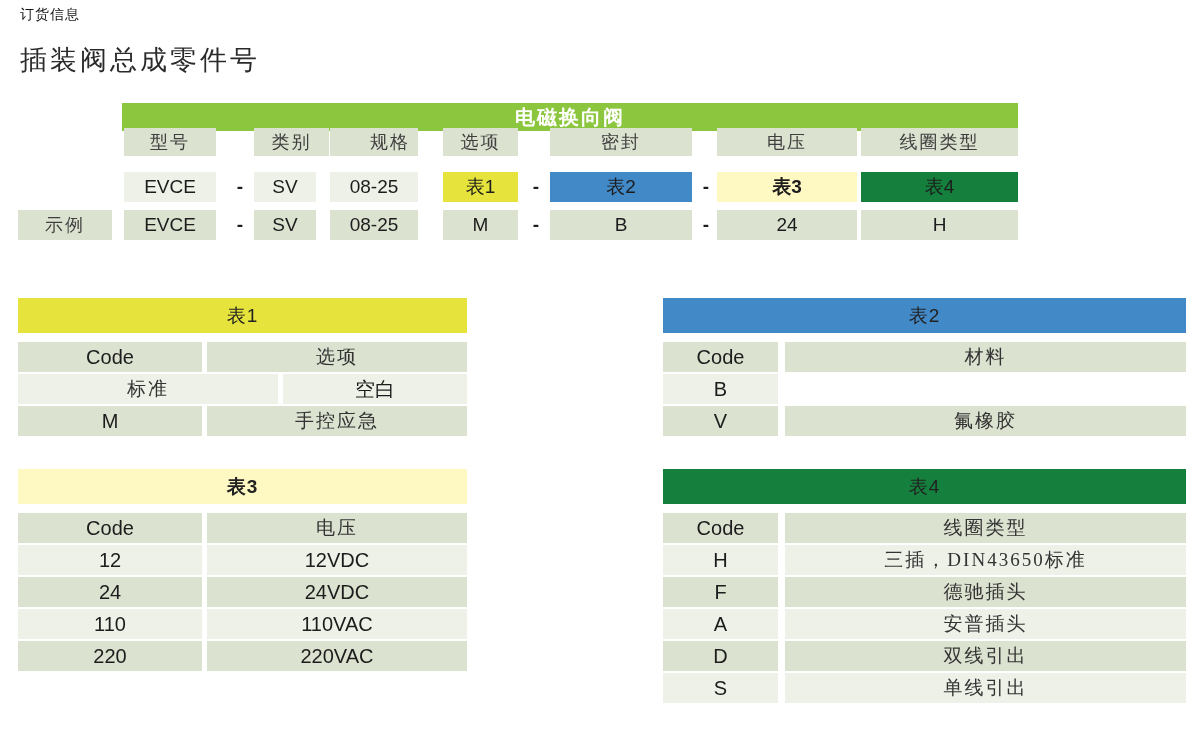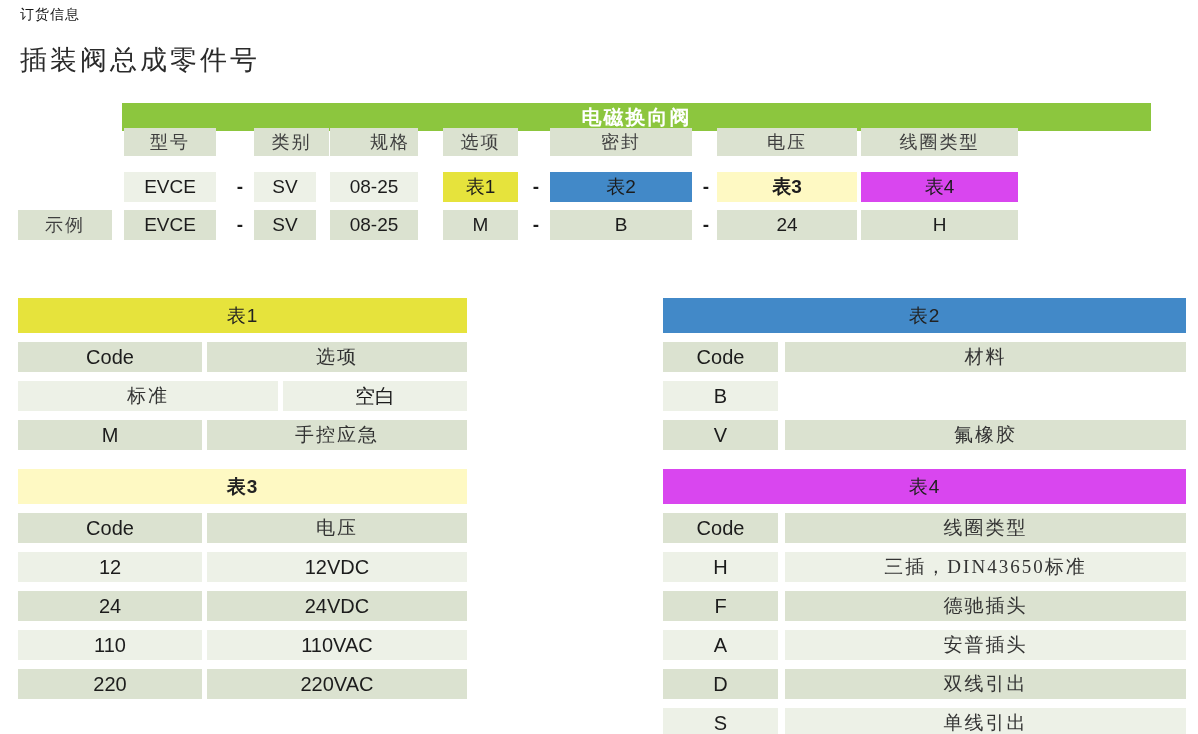--- a/index.html
+++ b/index.html
@@ -22,55 +22,55 @@
     font-size: 27px; font-weight: normal; color: #2a2a2a;
     letter-spacing: 3px;
   }
   .cell {
     position: absolute;
     display: flex; align-items: center; justify-content: center;
     height: 30px;
   }
   .hdr-bar {
     position: absolute; left: 122px; top: 103px;
-    width: 1029px; height: 28px;
+    width: 896px; height: 28px;
     background: #8cc63e;
     display: flex; align-items: center; justify-content: center;
     color: #ffffff; font-weight: bold; font-size: 20px;
     letter-spacing: 2px;
   }
   .col-hdr {
     top: 128px; height: 28px;
     background: #dbe2d0;
     font-family: "Liberation Serif", "DejaVu Serif", serif;
     font-size: 18px; color: #3f3f3f;
     letter-spacing: 2px;
   }
   .row1 { top: 172px; }
   .row2 { top: 210px; }
   .bg-light  { background: #edf1e7; }
   .bg-sage   { background: #dbe2d0; }
   .bg-yellow { background: #e6e33c; }
   .bg-blue   { background: #4289c8; }
   .bg-orange { background: #fef9c3; font-weight: bold; }
-  .bg-purple { background: #d946ef; }
+  .bg-purple { background: #15803d; }
   .val { font-size: 19px; color: #1c1c1c; }
   .dash {
     position: absolute; width: 24px; height: 30px;
     display: flex; align-items: center; justify-content: center;
     font-size: 19px; font-weight: bold; color: #1c1c1c;
     background: transparent;
   }
   
   .ltable { position: absolute; display: flex; flex-direction: column; }
   .ltable .ltitle {
     height: 35px; display: flex; align-items: center; justify-content: center;
     font-size: 19px; color: #222222; letter-spacing: 1px;
   }
-  .ltable .lrows { display: flex; flex-direction: column; row-gap: 9px; margin-top: 9px; }
+  .ltable .lrows { display: flex; flex-direction: column; row-gap: 2px; margin-top: 9px; }
   .ltable .lrow { display: flex; height: 30px; }
   .ltable .lcell {
     display: flex; align-items: center; justify-content: center;
     height: 30px;
   }
   .ltable .lrow:nth-child(odd)  .lcell { background: #dbe2d0; }
   .ltable .lrow:nth-child(even) .lcell { background: #edf1e7; }
   .t-left  { left: 18px;  width: 449px; }
   .t-right { left: 663px; width: 523px; }
   .t-left  .lrow { column-gap: 5px; }

